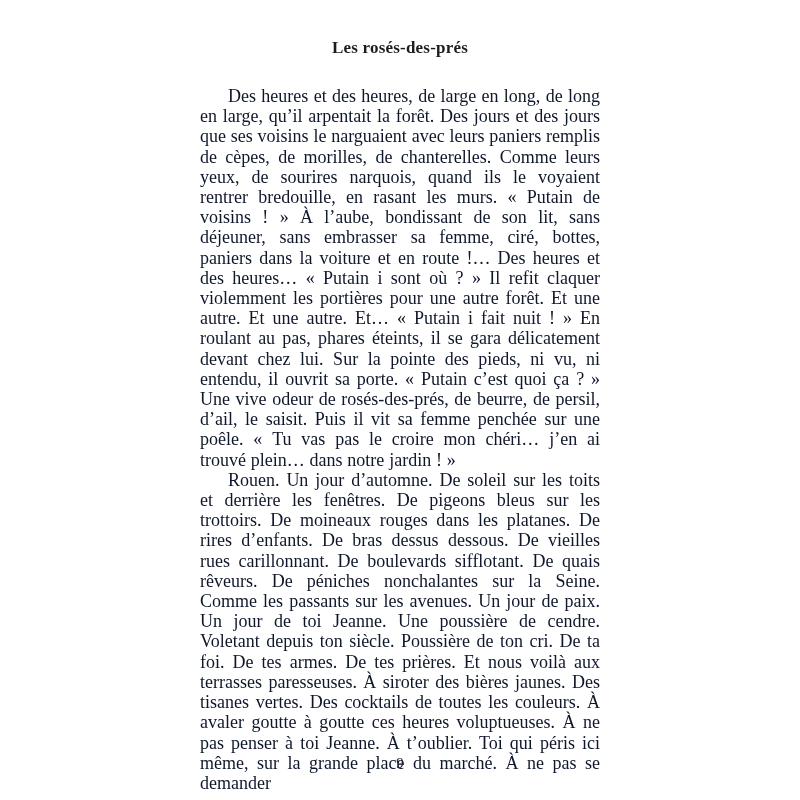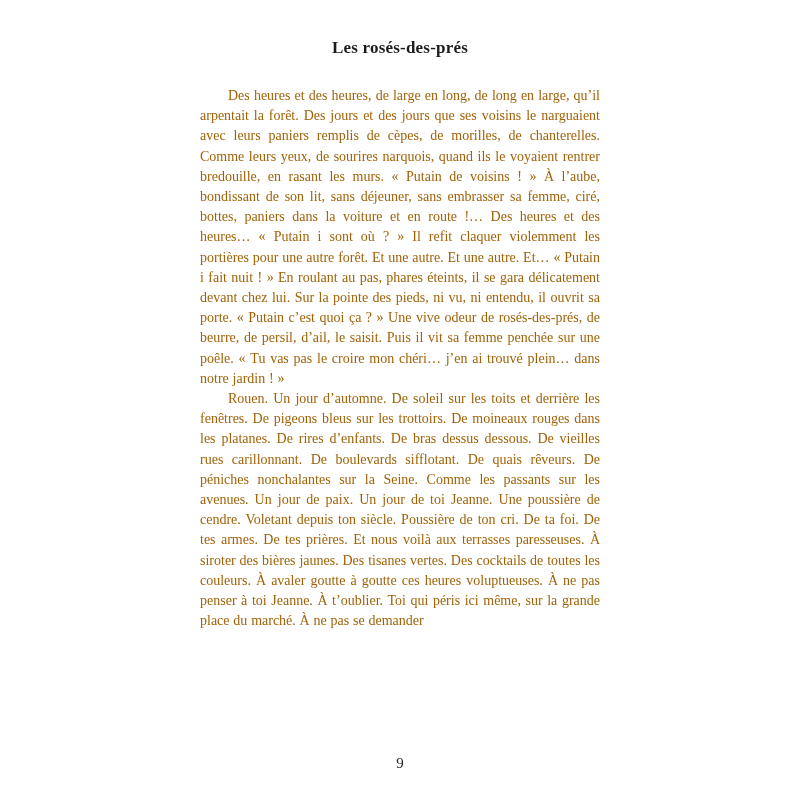--- a/index.html
+++ b/index.html
@@ -33,26 +33,26 @@
     line-height: 20px;
   }
   .section-title.first {
     margin-bottom: 28px;
   }
   .section-title.second {
     margin-top: 18px;
     margin-bottom: 17px;
   }
   .body-paragraph {
-    font-size: 14px;
+    font-size: 18px;
     line-height: 20.2px;
     text-align: justify;
     text-indent: 28px;
     margin: 0;
-    color: #a16207;
+    color: #0f172a;
     word-spacing: 0.3px;
   }
   .page-number {
     position: absolute;
     left: 0;
     right: 0;
     bottom: 40px;
     text-align: center;
     font-size: 15px;
     color: #232323;

